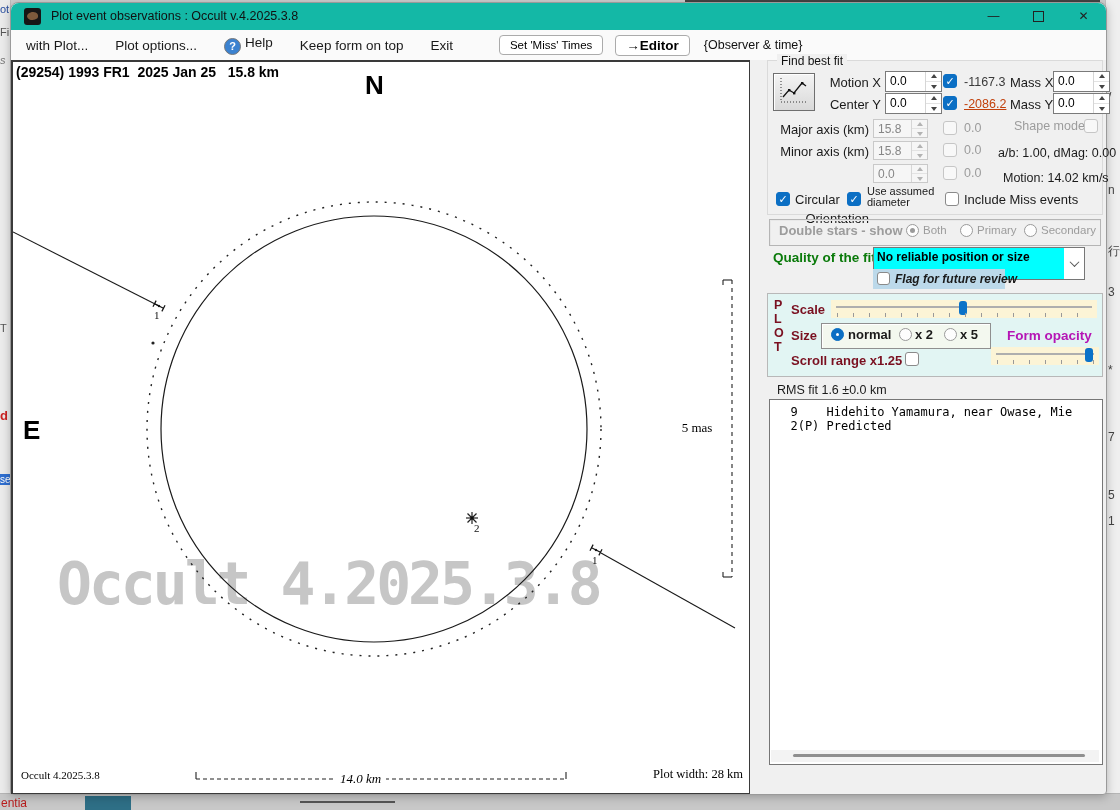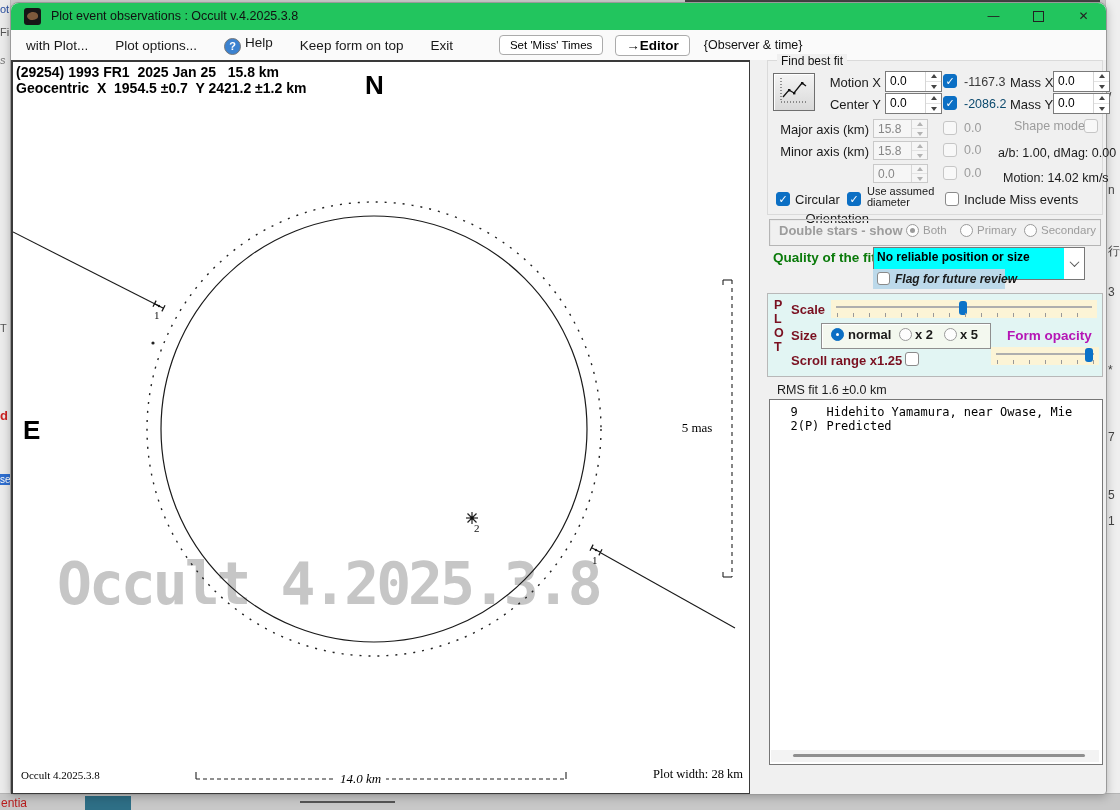--- a/index.html
+++ b/index.html
@@ -10,21 +10,21 @@
   
   .bg-left{left:0;top:0;width:10px;height:793px;background:#ececec;border-right:1px solid #bdbdbd;}
   .bg-left .frag{position:absolute;left:0;font-size:11px;color:#555;white-space:nowrap;overflow:hidden;width:10px;}
   .bg-top{left:685px;top:0;width:415px;height:3px;background:#444;}
   .bg-right{left:1105px;top:0;width:15px;height:810px;background:#efefef;border-left:1px solid #c2c2c2;}
   .bg-right .frag{position:absolute;left:2px;font-size:12px;color:#444;}
   .bg-bottom{left:0;top:793px;width:1120px;height:17px;background:#c8c8c8;border-top:1px solid #b5b5b5;}
 
   
   .window{left:10px;top:2px;width:1095px;height:791px;background:#f0f0f0;border:1px solid #9a9a9a;border-radius:8px 8px 4px 4px;box-shadow:0 2px 10px rgba(0,0,0,.25);}
-  .titlebar{left:0;top:0;width:100%;height:27px;background:#22c55e;border-radius:8px 8px 0 0;}
+  .titlebar{left:0;top:0;width:100%;height:27px;background:#14b8a6;border-radius:8px 8px 0 0;}
   .app-icon{left:13px;top:5px;width:17px;height:17px;background:#161616;border-radius:3px;}
   .app-icon i{position:absolute;left:3px;top:4px;width:11px;height:8px;background:#7d5a3c;border-radius:55% 60% 50% 65%;transform:rotate(-12deg);display:block;}
   .title-text{left:40px;top:6px;font-size:12.5px;color:#111;}
   .win-btn{top:0;width:45px;height:27px;text-align:center;line-height:27px;font-size:12px;color:#222;}
   .max-glyph{display:inline-block;width:9px;height:9px;border:1px solid #222;vertical-align:middle;}
 
   
   .menubar{left:0;top:27px;width:100%;height:30px;background:#fafafa;display:flex;align-items:center;}
   .menu-item{font-size:13.5px;color:#1a1a1a;margin-left:27px;white-space:nowrap;}
   .help-ic{display:inline-block;width:15px;height:15px;border-radius:50%;background:#3b82d0;color:#fff;font-size:11px;font-weight:bold;text-align:center;line-height:15px;margin-right:4px;vertical-align:-3px;border:1px solid #777;}
@@ -180,21 +180,21 @@
           <line x1="710" y1="515" x2="710" y2="510"></line>
         </g>
 
         <g stroke="#222" stroke-width="1.1">
           <line x1="183" y1="717" x2="553" y2="717" stroke-dasharray="4,3"></line>
           <line x1="183" y1="710" x2="183" y2="717"></line>
           <line x1="553" y1="710" x2="553" y2="717"></line>
         </g>
       </svg>
 
-      <div class="abs plot-header"><span>(29254) 1993 FR1  2025 Jan 25   15.8 km</span><br><span>Geocentric  X  1954.5 ±0.7  Y 2421.2 ±1.2 km</span></div>
+      <div class="abs plot-header"><span>(29254) 1993 FR1  2025 Jan 25   15.8 km</span><br></div>
       <div class="abs dir-label" style="left:352px;top:8px;">N</div>
       <div class="abs dir-label" style="left:10px;top:353px;">E</div>
       <div class="abs serif mas-lbl">5 mas</div>
       <div class="abs station-lbl" style="left:141px;top:247px;">1</div>
       <div class="abs station-lbl" style="left:579px;top:492px;">1</div>
       <div class="abs station-lbl" style="left:461px;top:460px;">2</div>
       <div class="abs serif plot-footer-ver">Occult 4.2025.3.8</div>
       <div class="abs serif scalebar-lbl">14.0 km</div>
       <div class="abs serif plot-width-lbl">Plot width: 28 km</div>
     </div>
@@ -234,21 +234,21 @@
 
     <span class="lb" style="left:776px;top:94px;width:94px;text-align:right;">Center Y</span>
     <div class="spin" style="left:874px;top:90px;width:57px;">
       <span class="spin-val">0.0</span>
         <span class="spin-btns">
           <span class="half up"></span>
           <span class="half dn"></span>
         </span>
     </div>
     <span class="cb checked" style="left:932px;top:93px;"></span>
-    <span class="lb sm" style="left:953px;top:94px;color:#0c4a6e;">-2086.2</span>
+    <span class="lb sm" style="left:953px;top:94px;color:#c2410c;text-decoration:underline;">-2086.2</span>
     <span class="lb" style="left:999px;top:94px;">Mass Y</span>
     <div class="spin" style="left:1042px;top:90px;width:57px;">
       <span class="spin-val">0.0</span>
         <span class="spin-btns">
           <span class="half up"></span>
           <span class="half dn"></span>
         </span>
     </div>
 
     <span class="lb" style="left:756px;top:119px;width:102px;text-align:right;">Major axis (km)</span>

